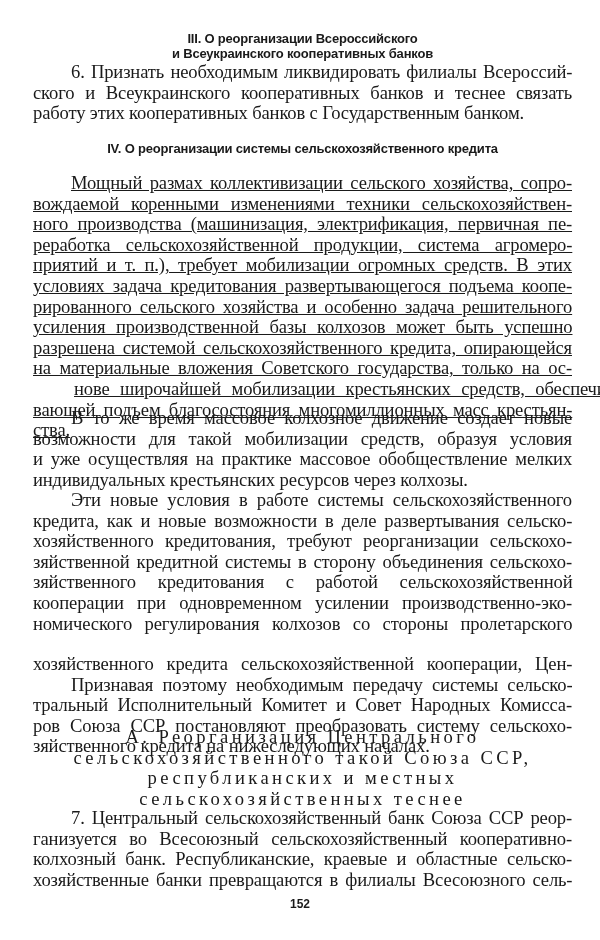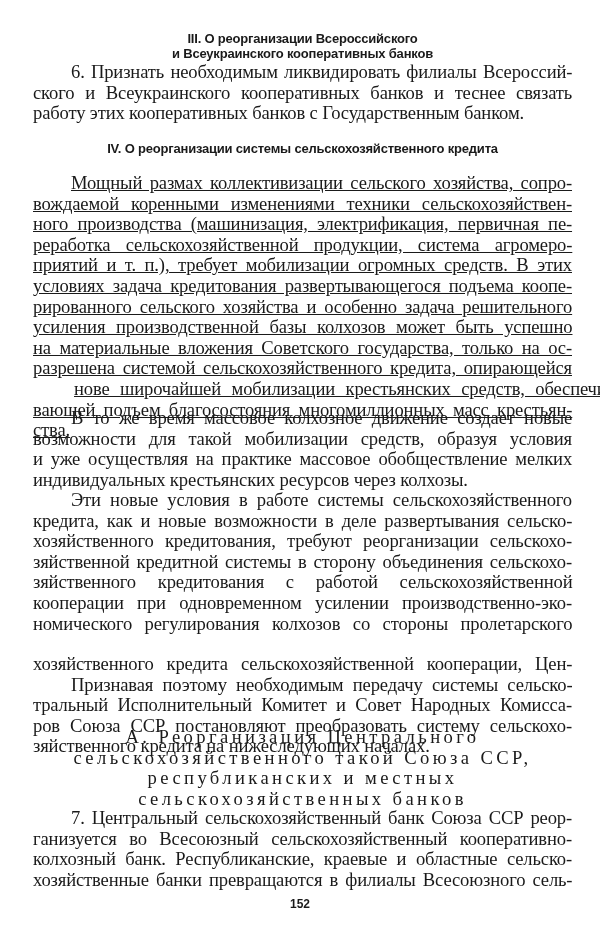--- a/index.html
+++ b/index.html
@@ -49,22 +49,22 @@
 
   <div class="body-text" style="position:absolute; top:173px; left:0; width:539px;text-decoration:underline;">
     <span class="line indent" style="white-space: nowrap; display: block; word-spacing: 3px;">Мощный размах коллективизации сельского хозяйства, сопро-</span>
     <span class="line" style="white-space: nowrap; display: block; word-spacing: 7.5px;">вождаемой коренными изменениями техники сельскохозяйствен-</span>
     <span class="line" style="white-space: nowrap; display: block; word-spacing: 4.8px;">ного производства (машинизация, электрификация, первичная пе-</span>
     <span class="line" style="white-space: nowrap; display: block; word-spacing: 10.75px;">реработка сельскохозяйственной продукции, система агромеро-</span>
     <span class="line" style="white-space: nowrap; display: block; word-spacing: 4.11111px;">приятий и т. п.), требует мобилизации огромных средств. В этих</span>
     <span class="line" style="white-space: nowrap; display: block; word-spacing: 3.6px;">условиях задача кредитования развертывающегося подъема коопе-</span>
     <span class="line" style="white-space: nowrap; display: block; word-spacing: 3.5px;">рированного сельского хозяйства и особенно задача решительного</span>
     <span class="line" style="white-space: nowrap; display: block; word-spacing: 6.16667px;">усиления производственной базы колхозов может быть успешно</span>
+    <span class="line" style="white-space: nowrap; display: block; word-spacing: 3.25px;">разрешена системой сельскохозяйственного кредита, опирающейся</span>
     <span class="line" style="white-space: nowrap; display: block; word-spacing: 4px;">на материальные вложения Советского государства, только на ос-</span>
-    <span class="line" style="white-space: nowrap; display: block; word-spacing: 3.25px;">разрешена системой сельскохозяйственного кредита, опирающейся</span>
     <span class="line" style="white-space: nowrap; display: block; word-spacing: 6px; margin-left: 41px;">нове широчайшей мобилизации крестьянских средств, обеспечи-</span>
     <span class="line" style="white-space: nowrap; display: block; word-spacing: 3.8px;">вающей подъем благосостояния многомиллионных масс крестьян-</span>
     <span class="line last">ства.</span>
   </div>
 
   <div class="body-text" style="position:absolute; top:408px; left:0; width:539px;">
     <span class="line indent" style="white-space: nowrap; display: block; word-spacing: 4.875px;">В то же время массовое колхозное движение создает новые</span>
     <span class="line" style="white-space: nowrap; display: block; word-spacing: 8.33333px;">возможности для такой мобилизации средств, образуя условия</span>
     <span class="line" style="white-space: nowrap; display: block; word-spacing: 3.42857px;">и уже осуществляя на практике массовое обобществление мелких</span>
     <span class="line last">индивидуальных крестьянских ресурсов через колхозы.</span>
@@ -85,21 +85,21 @@
     <span class="line indent" style="white-space: nowrap; display: block; word-spacing: 4.8px;">Признавая поэтому необходимым передачу системы сельско-</span>
     <span class="line" style="white-space: nowrap; display: block; word-spacing: 4.83333px;">тральный Исполнительный Комитет и Совет Народных Комисса-</span>
     <span class="line" style="white-space: nowrap; display: block; word-spacing: 5.5px;">ров Союза ССР постановляют преобразовать систему сельскохо-</span>
     <span class="line last">зяйственного кредита на нижеследующих началах.</span>
   </div>
 
   <div class="spaced-head" style="position:absolute; top:727px; left:0; width:539px;">
     <div>А. Реорганизация Центрального</div>
     <div>сельскохозяйственного такой Союза ССР,</div>
     <div>республиканских и местных</div>
-    <div>сельскохозяйственных банков</div>
+    <div>сельскохозяйственных теснее</div>
   </div>
 
   <div class="body-text" style="position:absolute; top:808px; left:0; width:539px;">
     <span class="line indent" style="white-space: nowrap; display: block; word-spacing: 2.5px;">7. Центральный сельскохозяйственный банк Союза ССР реор-</span>
     <span class="line" style="white-space: nowrap; display: block; word-spacing: 8px;">ганизуется во Всесоюзный сельскохозяйственный кооперативно-</span>
     <span class="line" style="white-space: nowrap; display: block; word-spacing: 5px;">колхозный банк. Республиканские, краевые и областные сельско-</span>
     <span class="line" style="white-space: nowrap; display: block; word-spacing: 2.66667px;">хозяйственные банки превращаются в филиалы Всесоюзного сель-</span>
   </div>
 
 </div>

